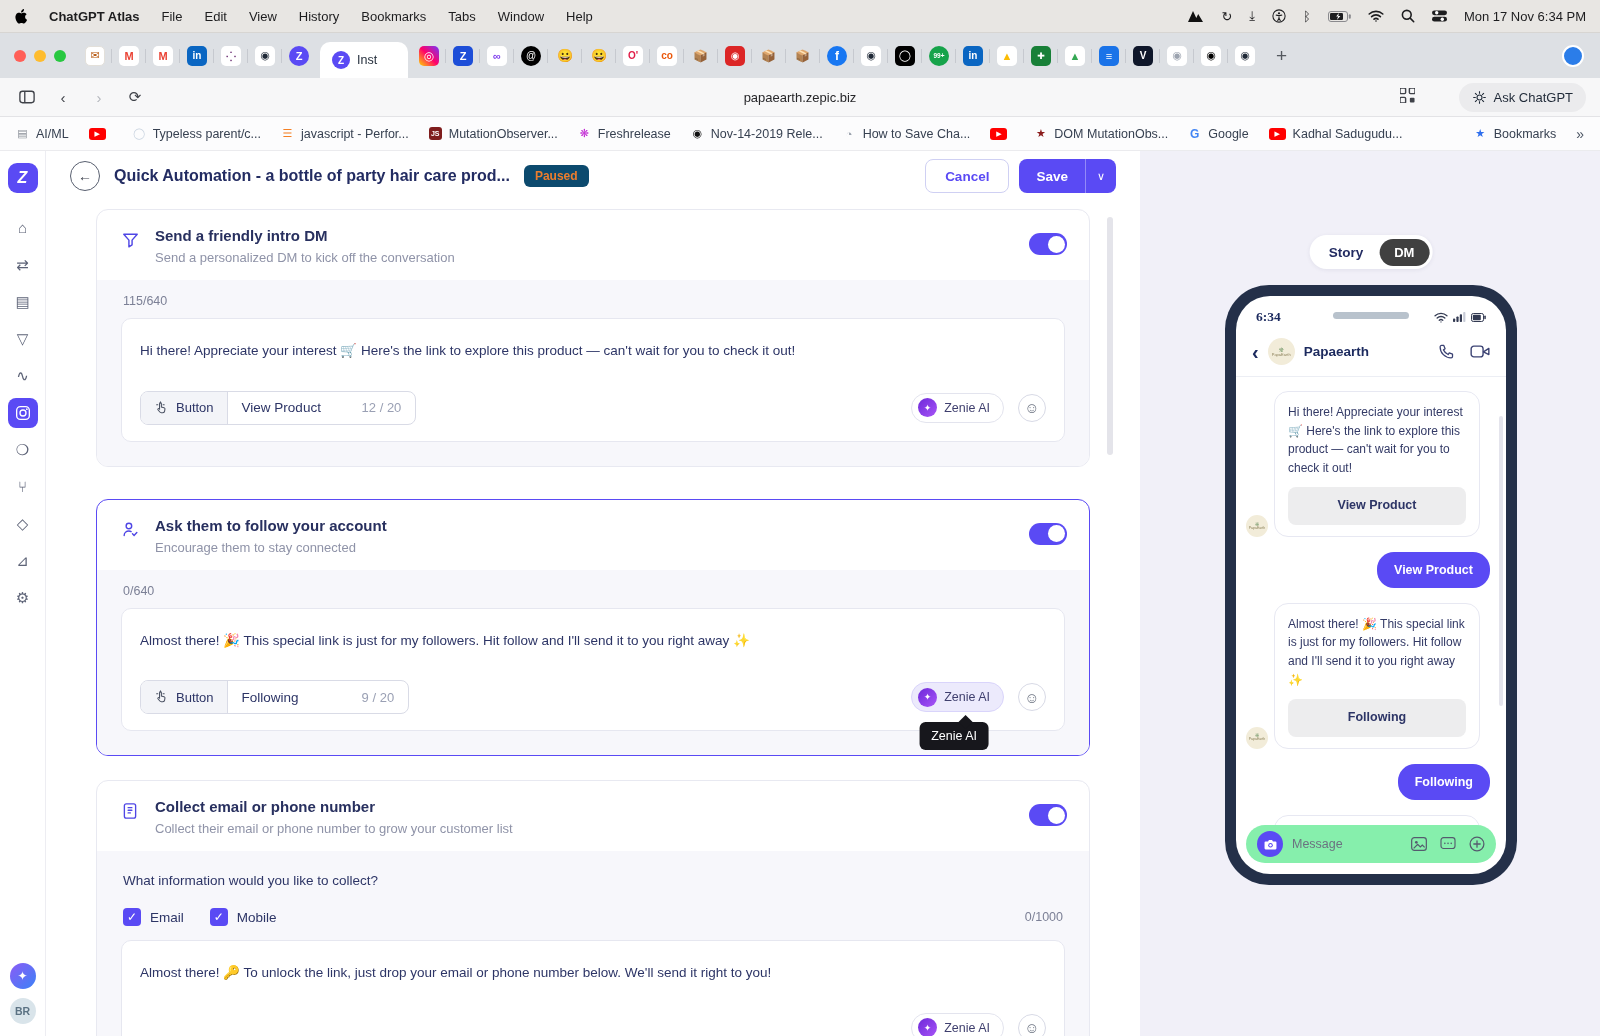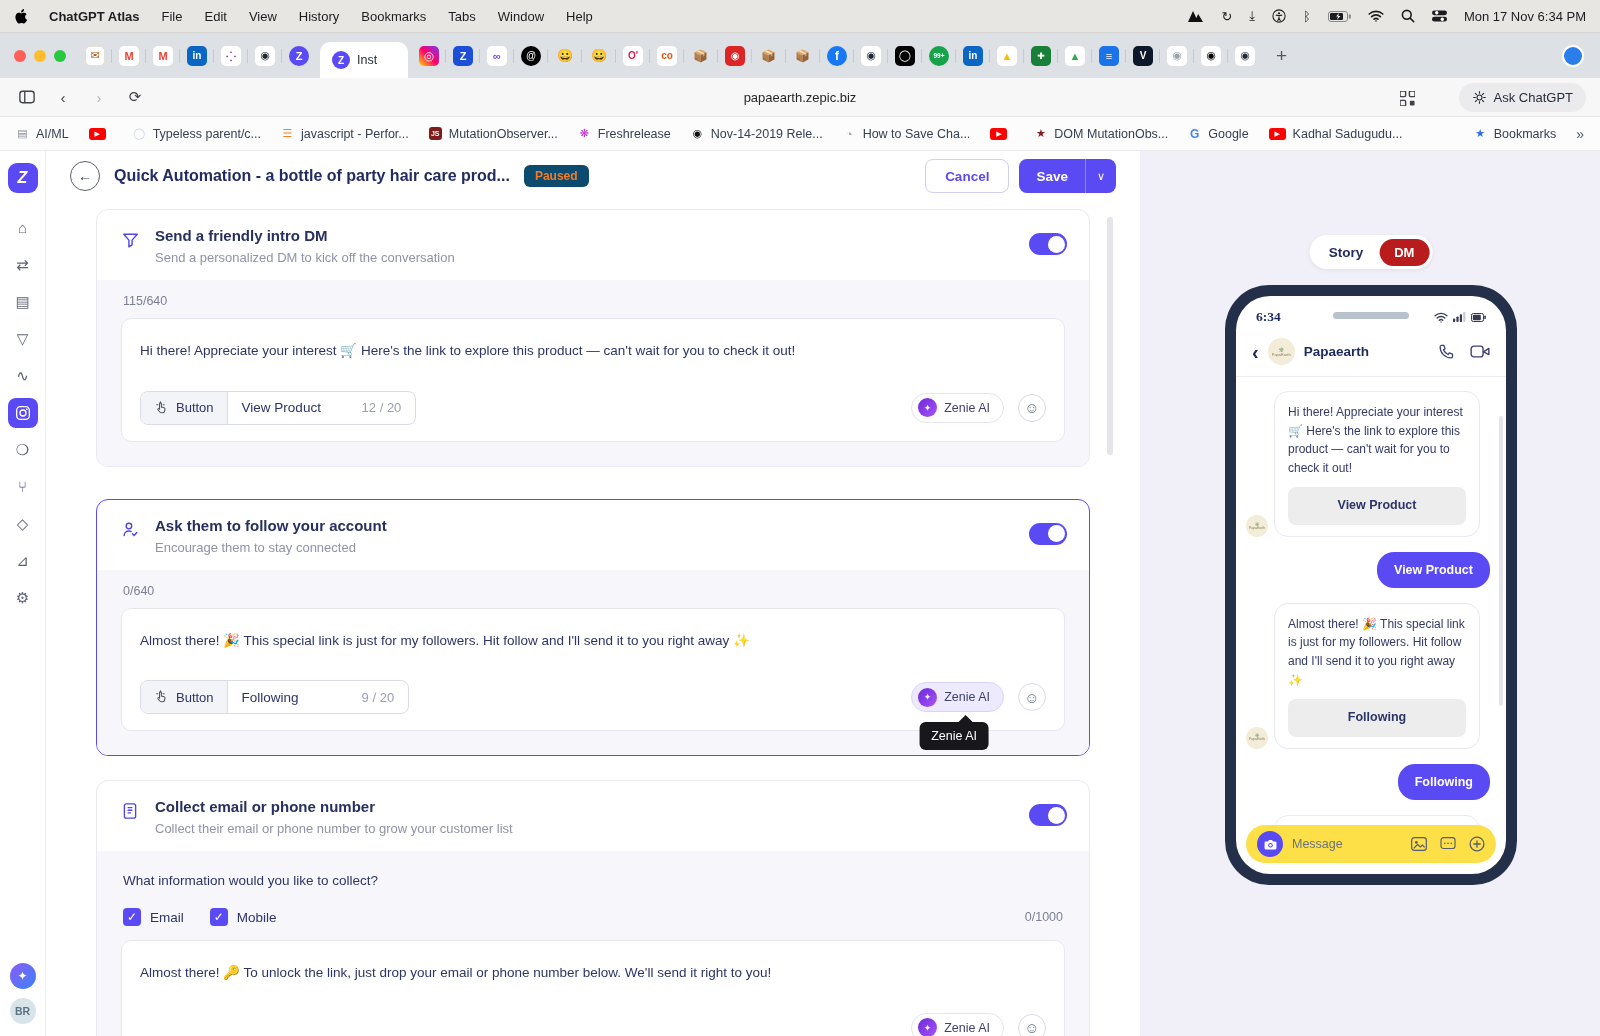--- a/index.html
+++ b/index.html
@@ -26,21 +26,21 @@
   .mini-z { width:18px; height:18px; border-radius:50%; background:#5a4af4; color:#fff; font-size:10px; font-weight:bold; display:flex; align-items:center; justify-content:center; }
   .active-label { font-size:12.5px; color:#1f2937; }
   .tab-plus { margin-left:14px; font-size:19px; color:#55595f; cursor:pointer; }
   .tab-avatar { margin-left:auto; margin-right:6px; width:22px; height:22px; border-radius:50%; background:#2b7de9; border:2px solid #fff; cursor:pointer; }
 
   
   .urlbar { position:absolute; top:78px; left:0; width:1600px; height:39px; background:#f7f7f8; border-bottom:1px solid #e3e3e6; display:flex; align-items:center; padding:0 14px; }
   .nav-ic { width:26px; height:26px; display:flex; align-items:center; justify-content:center; color:#3f4249; font-size:15px; margin-right:10px; cursor:pointer; }
   .nav-ic.dim { color:#b3b6bc; }
   .url-text { position:absolute; left:0; right:0; text-align:center; font-size:13px; color:#27272a; pointer-events:none; }
-  .url-right { margin-left:auto; display:flex; align-items:flex-end; gap:28px; z-index:2; }
+  .url-right { margin-left:auto; display:flex; align-items:flex-start; gap:28px; z-index:2; }
   .ask-pill { display:flex; align-items:center; gap:7px; background:#ebebed; border-radius:15px; height:29px; padding:0 13px; font-size:13px; color:#1f2937; cursor:pointer; }
 
   
   .bookbar { position:absolute; top:117px; left:0; width:1600px; height:34px; background:#fcfcfd; border-bottom:1px solid #ebebee; display:flex; align-items:center; padding:0 16px; gap:20px; }
   .bm { display:flex; align-items:center; gap:7px; font-size:12.5px; color:#374151; cursor:pointer; white-space:nowrap; }
   .bm-ic { display:flex; align-items:center; justify-content:center; min-width:13px; height:13px; font-size:11px; }
   .bm-spacer { margin-left:auto; }
   .bm-ovf { font-size:14px; color:#4b5563; cursor:pointer; }
 
   
@@ -100,21 +100,21 @@
   .question { font-size:13.5px; color:#2d3566; margin:16px 2px 0; }
   .check-row { display:flex; align-items:center; gap:26px; margin:20px 2px 14px; }
   .check-item { display:flex; align-items:center; gap:9px; font-size:13.5px; color:#2d3566; cursor:pointer; }
   .cb { width:18px; height:18px; border-radius:4px; background:#5a4af4; color:#fff; font-size:12px; display:flex; align-items:center; justify-content:center; }
   .check-counter { margin-left:auto; font-size:12.5px; color:#7c8096;padding-left:46px; }
 
   
   .preview { width:460px; background:#f1f0f8; position:relative; }
   .segmented { position:absolute; top:84px; left:231px; transform:translateX(-50%); background:#fff; border-radius:18px; height:34px; display:flex; align-items:center; padding:3px; box-shadow:0 1px 4px rgba(40,40,90,.08); }
   .seg-story { padding:0 16px; font-size:13.5px; font-weight:bold; color:#232c62; cursor:pointer; }
-  .seg-dm { background:#b91c1c; color:#fff; border-radius:15px; padding:6px 15px; font-size:13px; font-weight:bold; cursor:pointer; }
+  .seg-dm { background:#404040; color:#fff; border-radius:15px; padding:6px 15px; font-size:13px; font-weight:bold; cursor:pointer; }
 
   .phone { position:absolute; top:134px; left:85px; width:292px; height:600px; background:#243049; border-radius:44px; padding:11px; }
   .screen { width:100%; height:100%; background:#fff; border-radius:34px; position:relative; overflow:hidden; }
   .status-row { display:flex; align-items:center; padding:13px 20px 0;font-family:Liberation Serif, serif; }
   .p-time { font-size:13.5px; font-weight:bold; color:#1c2a5e; }
   .notch { position:absolute; top:16px; left:50%; transform:translateX(-50%); width:76px; height:7px; border-radius:4px; background:#b8c2cc; }
   .status-ics { margin-left:auto; display:flex; align-items:center; gap:5px; }
   .contact-row { display:flex; align-items:center; gap:9px; padding:13px 16px 11px; border-bottom:1px solid #eceef4; }
   .p-chevron { font-size:20px; font-weight:bold; color:#1c2a5e; line-height:1; cursor:pointer; }
   .p-avatar { width:27px; height:27px; border-radius:50%; background:#f2ecd9; display:flex; flex-direction:column; align-items:center; justify-content:center; line-height:1; }
@@ -122,21 +122,21 @@
   .p-avatar .av-t { font-size:4px; color:#8a7f57; }
   .p-name { font-size:13.5px; font-weight:bold; color:#1c2a5e; }
   .contact-ics { margin-left:auto; display:flex; align-items:center; gap:15px; }
   .msgs { padding:14px 12px 0 10px; display:flex; flex-direction:column; }
   .bot-row { display:flex; align-items:flex-end; gap:6px; margin-bottom:12px; }
   .bot-av { width:22px; height:22px; border-radius:50%; background:#f2ecd9; flex:0 0 auto; display:flex; flex-direction:column; align-items:center; justify-content:center; line-height:1; }
   .bot-av .av-s{font-size:5px;color:#4c7c44;} .bot-av .av-t{font-size:3.5px;color:#8a7f57;}
   .bubble { background:#fff; border:1px solid #e7e8f2; border-radius:14px; padding:11px 13px; width:206px; font-size:12px; color:#333a66; line-height:1.55; }
   .bubble-btn { margin-top:10px; background:#ededee; border-radius:8px; padding:9px 0; text-align:center; font-size:12.5px; font-weight:bold; color:#2d3566; cursor:pointer; }
   .user-bubble { align-self:flex-end; background:#5a4af4; color:#fff; border-radius:17px; padding:11px 17px; font-size:12.5px; font-weight:bold; margin:3px 4px 15px 0; cursor:default; }
-  .composer { position:absolute; left:10px; right:10px; bottom:11px; height:38px; background:#fde047; border-radius:19px; display:flex; align-items:center; gap:9px; padding:0 11px; }
+  .composer { position:absolute; left:10px; right:10px; bottom:11px; height:38px; background:#86efac; border-radius:19px; display:flex; align-items:center; gap:9px; padding:0 11px; }
   .cam-circle { width:26px; height:26px; border-radius:50%; background:#5a4af4; display:flex; align-items:center; justify-content:center; cursor:pointer; }
   .composer-ph { font-size:12.5px; color:#6b7280; }
   .composer-ics { margin-left:auto; display:flex; align-items:center; gap:13px; color:#4b5563; }
   .screen-scroll { position:absolute; right:3px; top:120px; width:4px; height:290px; background:#e4e4ec; border-radius:2px; }
   .ic-btn { cursor:pointer; display:flex; align-items:center; }
 </style>
 </head>
 <body>
 
 <div class="menubar">

